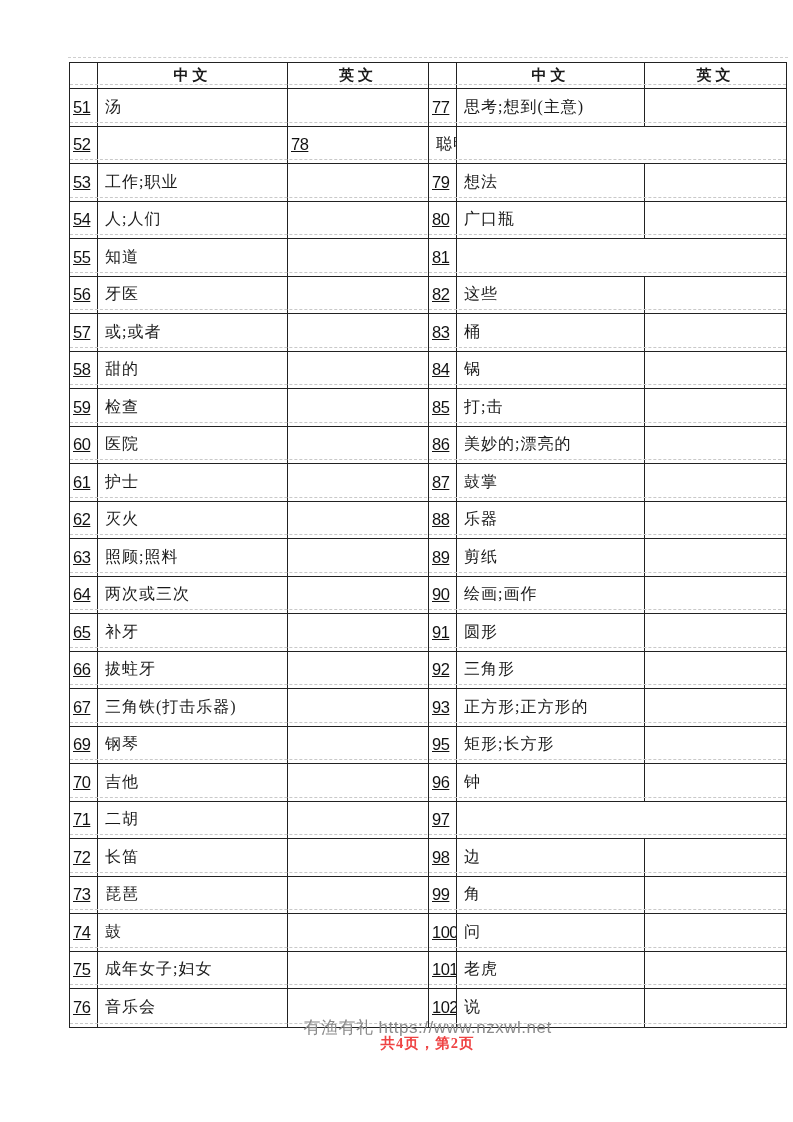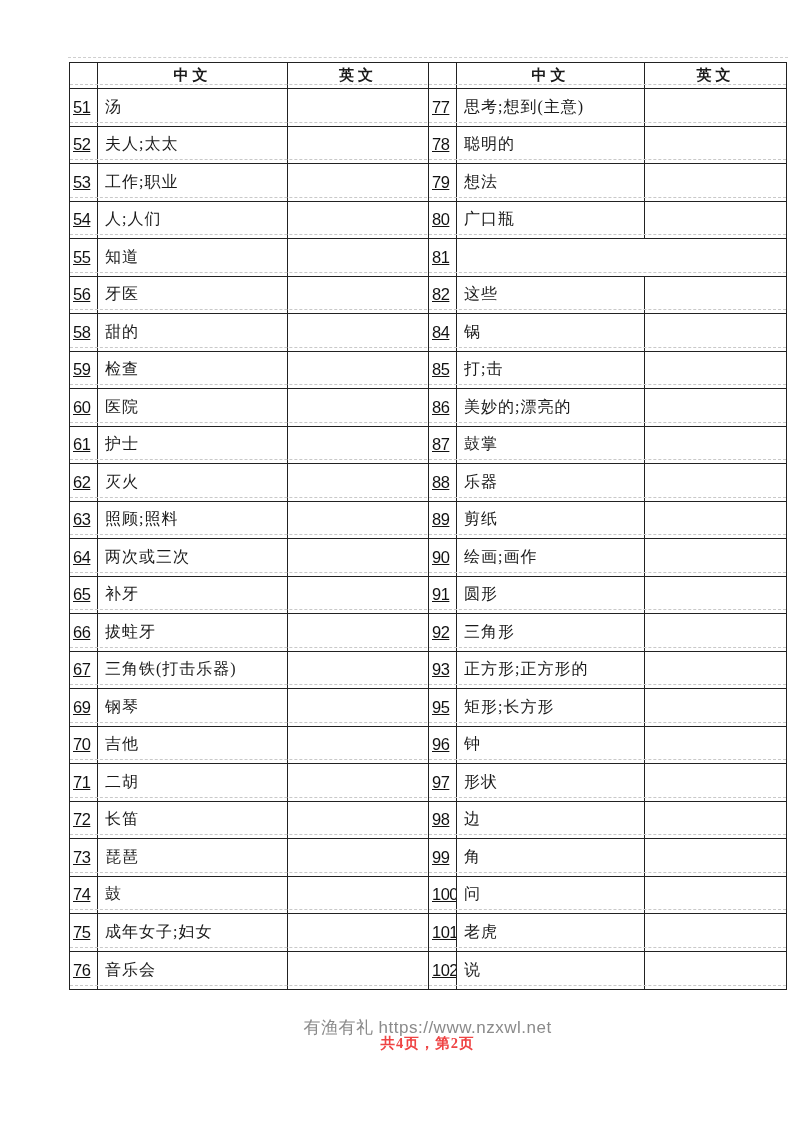--- a/index.html
+++ b/index.html
@@ -129,21 +129,20 @@
   <div class="trow">
         <div class="cell num">51</div>
         <div class="cell cn">汤</div>
         <div class="cell en"></div>
         <div class="cell num">77</div>
         <div class="cell cn">思考;想到(主意)</div>
         <div class="cell en"></div>
       </div>
       <div class="trow">
         <div class="cell num">52</div>
-        <div class="cell cn">夫人;太太</div>
         <div class="cell en"></div>
         <div class="cell num">78</div>
         <div class="cell cn">聪明的</div>
         <div class="cell en"></div>
       </div>
       <div class="trow">
         <div class="cell num">53</div>
         <div class="cell cn">工作;职业</div>
         <div class="cell en"></div>
         <div class="cell num">79</div>
@@ -167,20 +166,28 @@
       </div>
       <div class="trow">
         <div class="cell num">56</div>
         <div class="cell cn">牙医</div>
         <div class="cell en"></div>
         <div class="cell num">82</div>
         <div class="cell cn">这些</div>
         <div class="cell en"></div>
       </div>
       <div class="trow">
+        <div class="cell num">57</div>
+        <div class="cell cn">或;或者</div>
+        <div class="cell en"></div>
+        <div class="cell num">83</div>
+        <div class="cell cn">桶</div>
+        <div class="cell en"></div>
+      </div>
+      <div class="trow">
         <div class="cell num">58</div>
         <div class="cell cn">甜的</div>
         <div class="cell en"></div>
         <div class="cell num">84</div>
         <div class="cell cn">锅</div>
         <div class="cell en"></div>
       </div>
       <div class="trow">
         <div class="cell num">59</div>
         <div class="cell cn">检查</div>
@@ -267,21 +274,20 @@
         <div class="cell en"></div>
         <div class="cell num">96</div>
         <div class="cell cn">钟</div>
         <div class="cell en"></div>
       </div>
       <div class="trow">
         <div class="cell num">71</div>
         <div class="cell cn">二胡</div>
         <div class="cell en"></div>
         <div class="cell num">97</div>
-        <div class="cell cn">形状</div>
         <div class="cell en"></div>
       </div>
       <div class="trow">
         <div class="cell num">72</div>
         <div class="cell cn">长笛</div>
         <div class="cell en"></div>
         <div class="cell num">98</div>
         <div class="cell cn">边</div>
         <div class="cell en"></div>
       </div>

